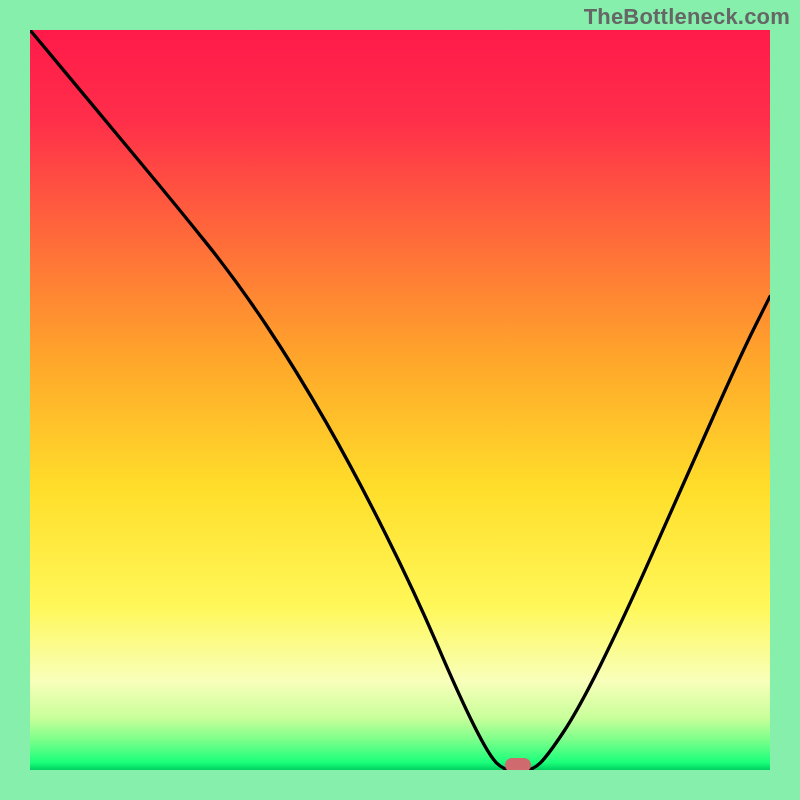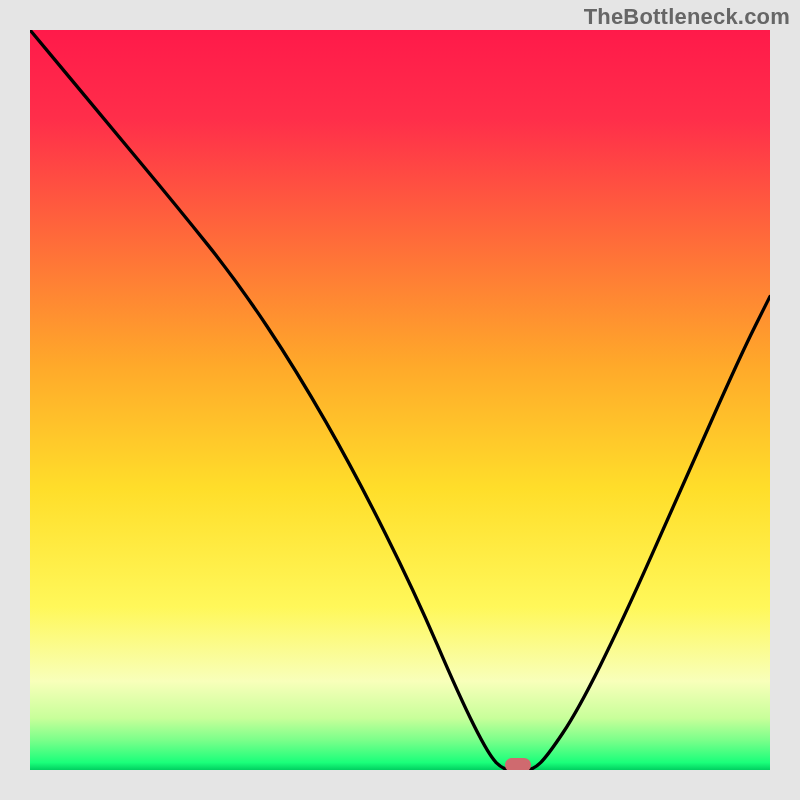--- a/index.html
+++ b/index.html
@@ -8,21 +8,21 @@
     width: 800px;
     height: 800px;
     background: #000;
     overflow: hidden;
     font-family: Arial, Helvetica, sans-serif;
   }
   .stage {
     position: relative;
     width: 800px;
     height: 800px;
-    background: #e5e5e5;
+    background: #86efac;
   }
   .watermark {
     position: absolute;
     top: 4px;
     right: 10px;
     color: #666;
     font-size: 22px;
     font-weight: 600;
     letter-spacing: 0.2px;
     user-select: none;

